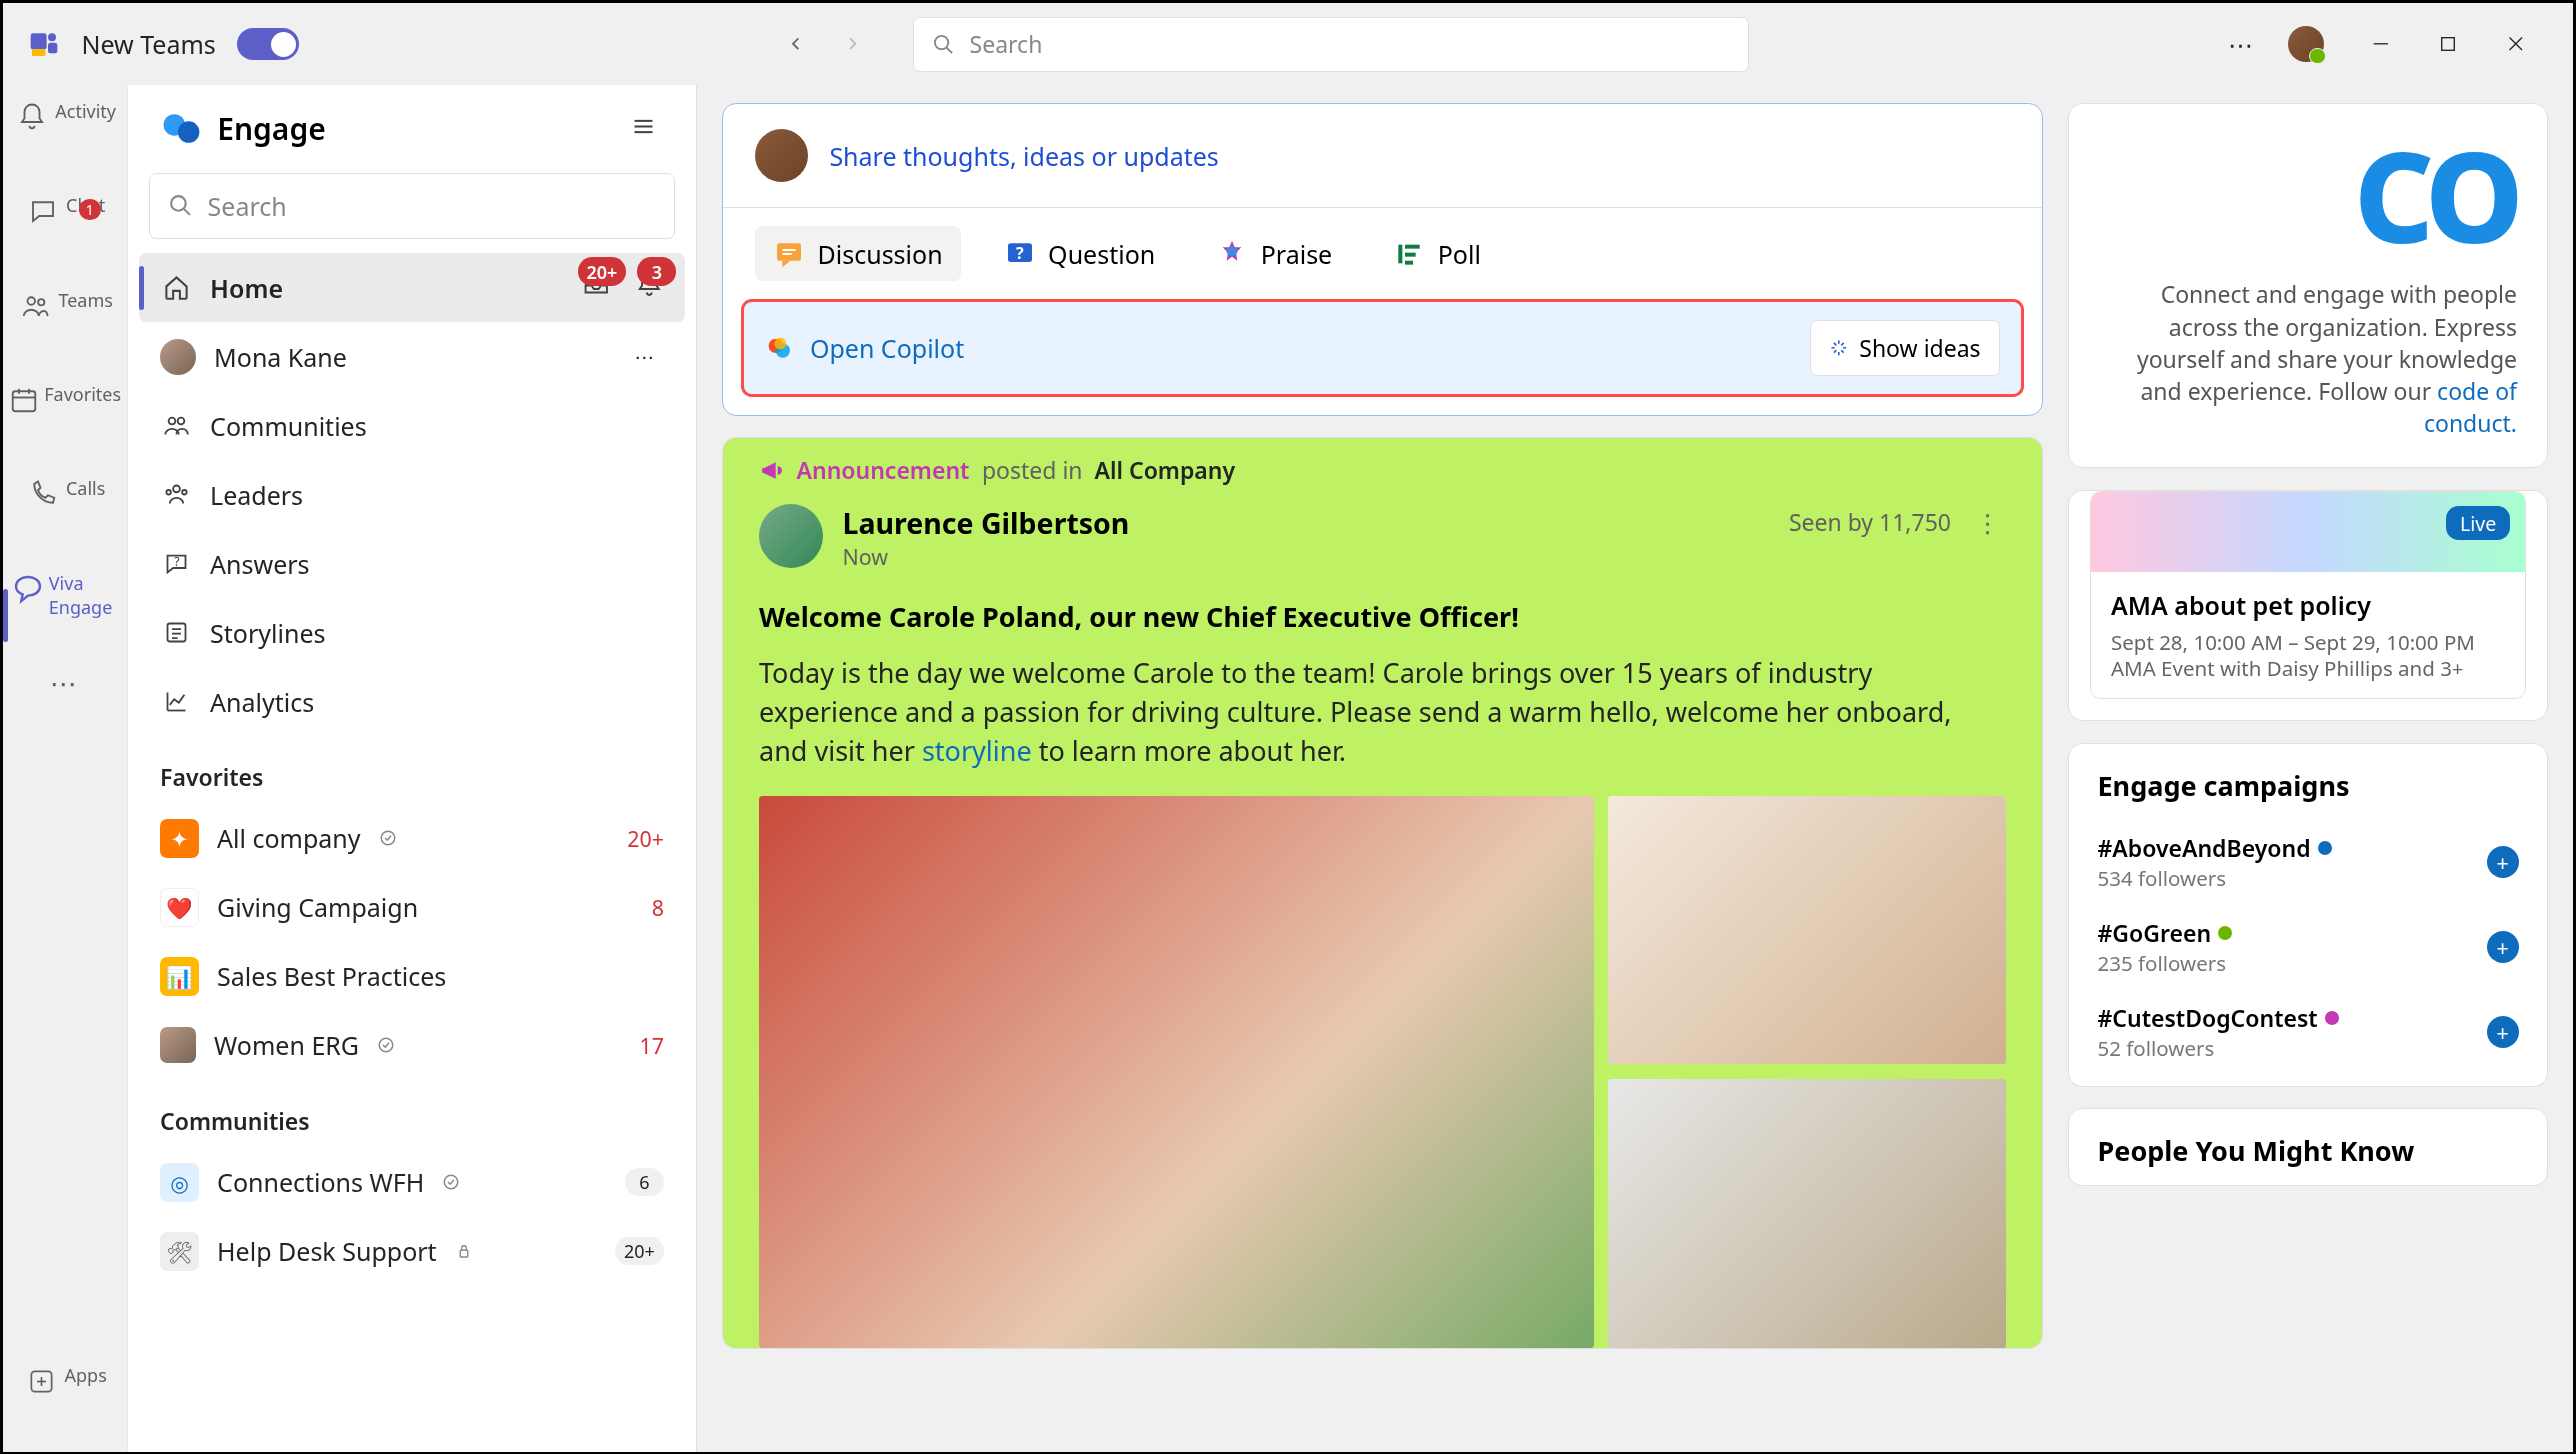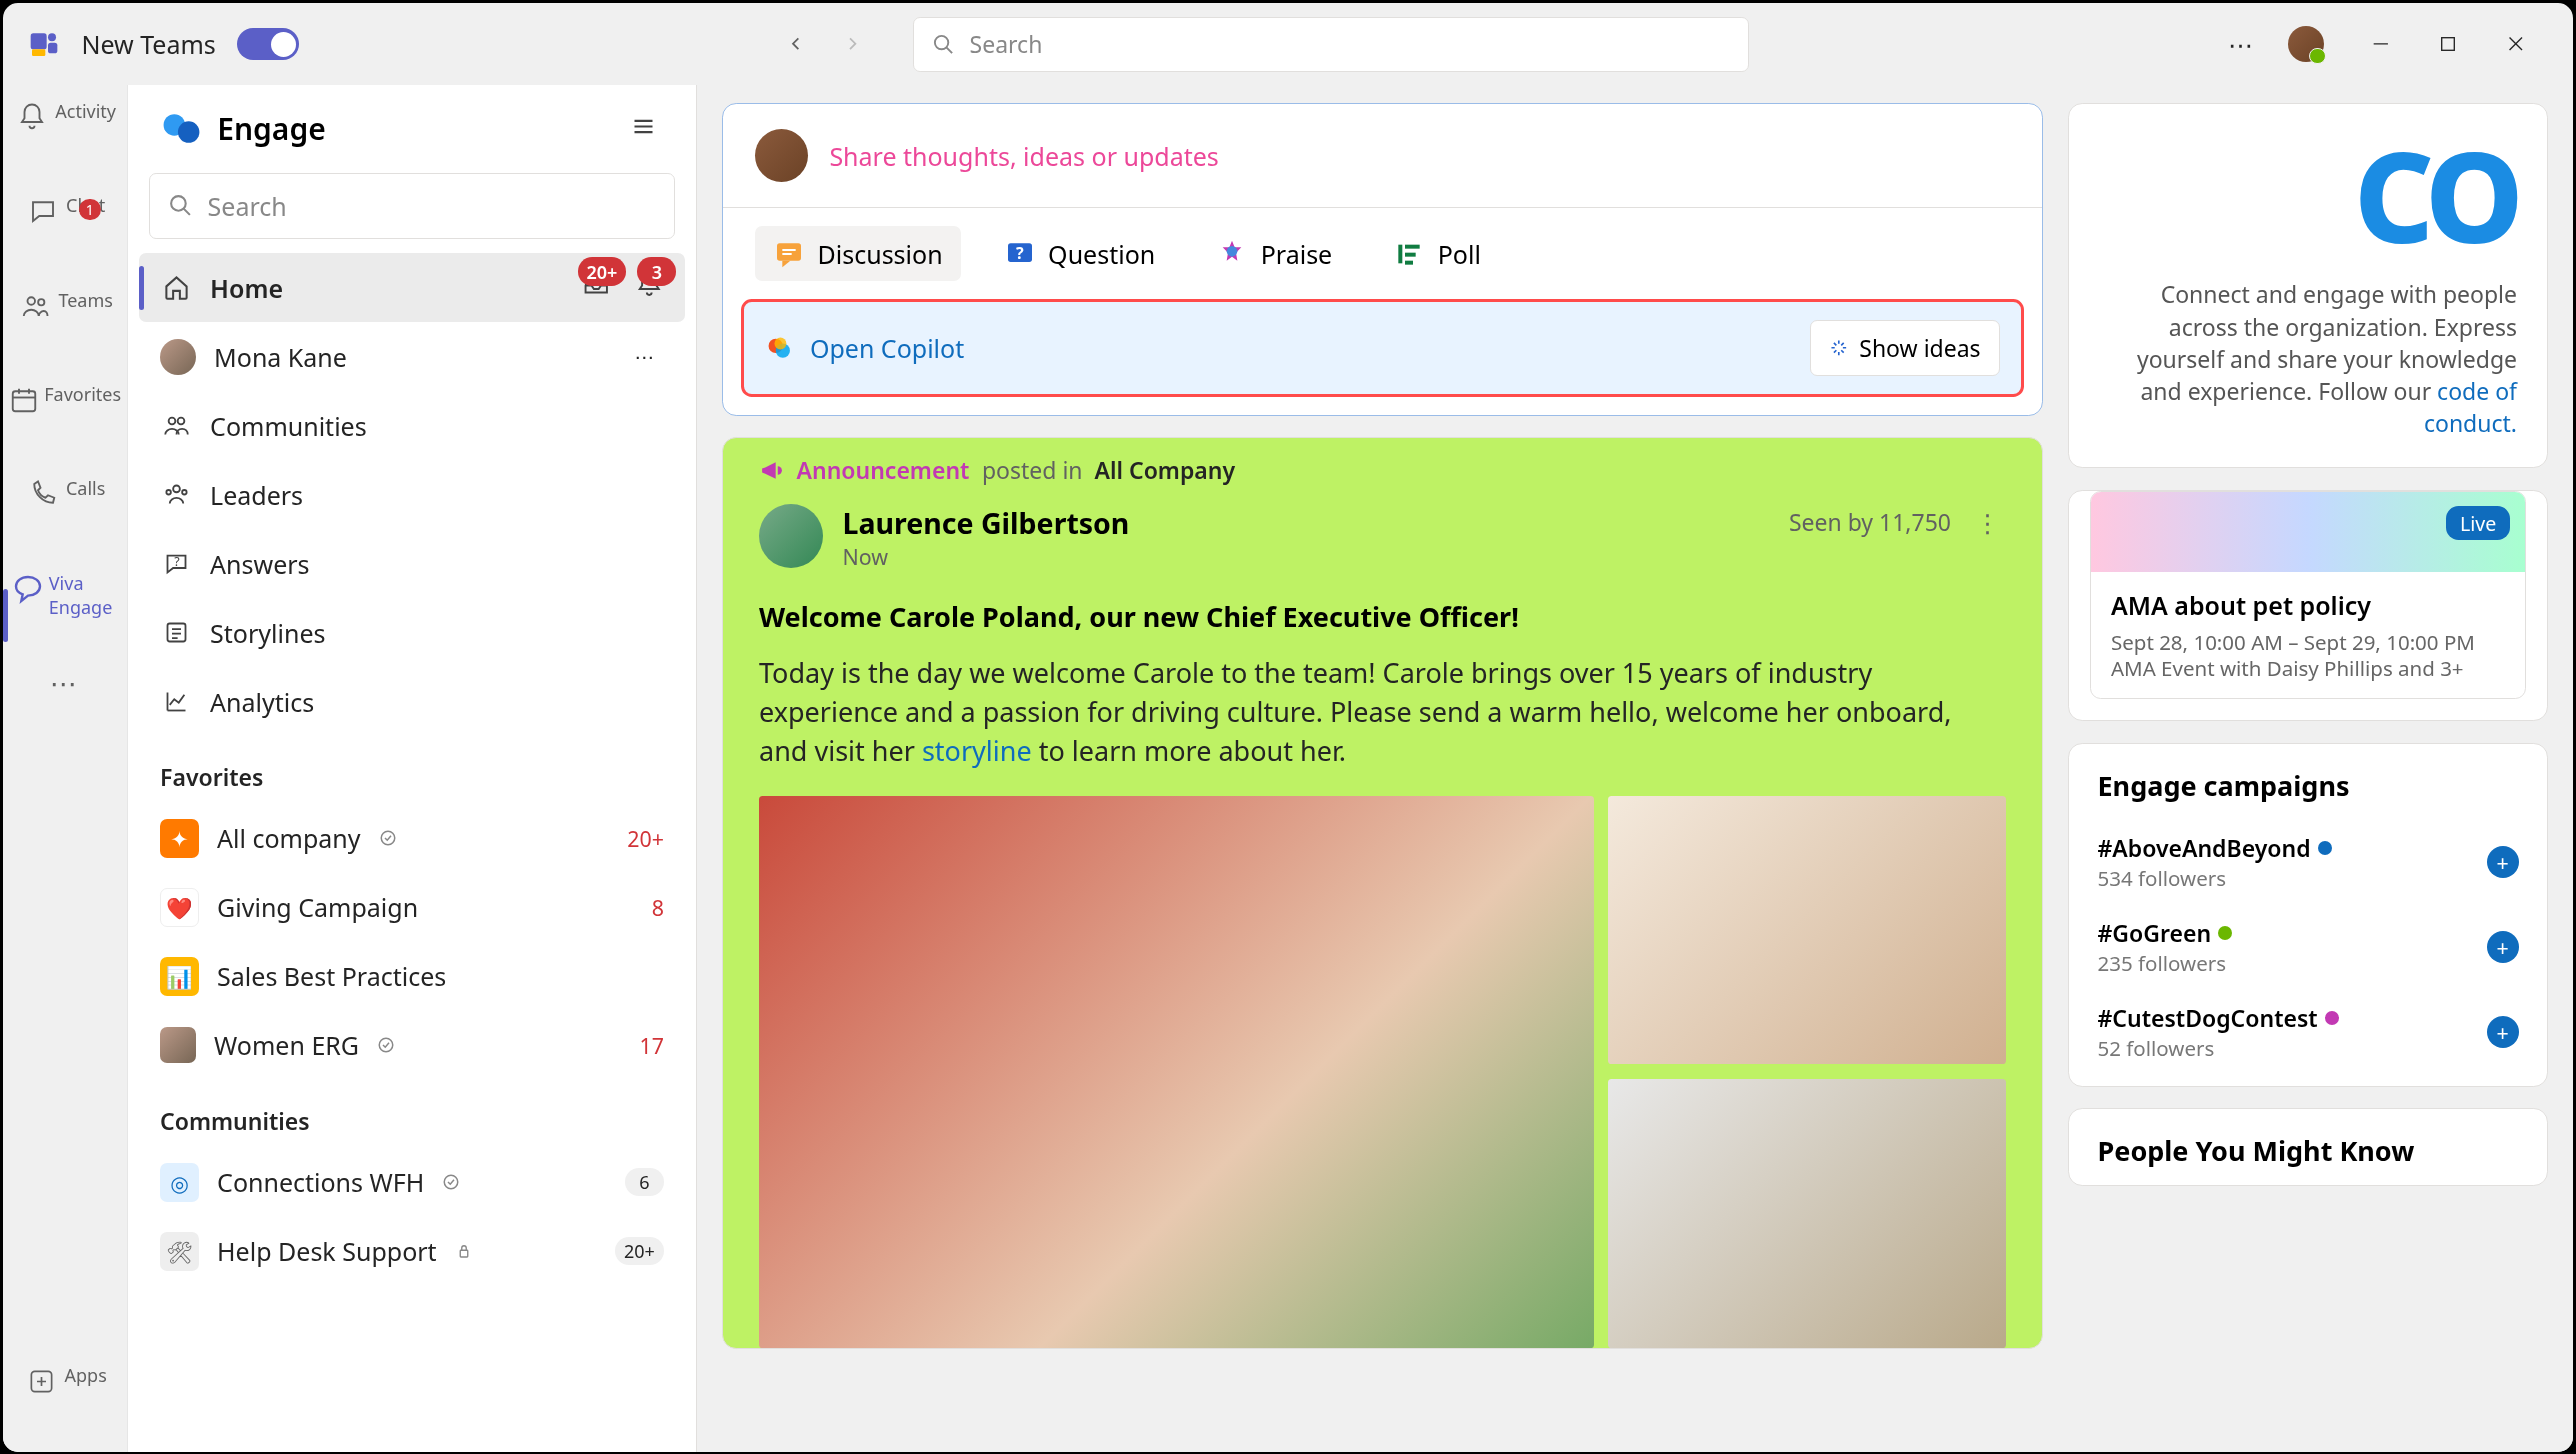--- a/index.html
+++ b/index.html
@@ -13,21 +13,21 @@
     --hover:#f5f5f5;
     --selected:#ebebeb;
     --pink:#c239b3;
     --red:#d13438;
     --blue:#0f6cbd;
     --callout-bg:#e8f3ff;
     --callout-border:#ff4b4b;
   }
   *{box-sizing:border-box;font-family:"Segoe UI",system-ui,sans-serif;}
   html,body{margin:0;padding:0;width:2576px;height:1455px;overflow:hidden;background:#000;}
-  .window{position:relative;width:2576px;height:1455px;border-radius:18px;background:var(--bg);border:3.6px solid #000;overflow:hidden;}
+  .window{position:relative;width:2576px;height:1455px;border-radius:3px;background:var(--bg);border:3.6px solid #000;overflow:hidden;}
   
   .titlebar{display:flex;align-items:center;height:82px;padding:0 25px;gap:21.4px;}
   .app-icon{width:32px;height:32px;display:flex;align-items:center;justify-content:center;}
   .app-title{font-size:25px;color:var(--text);flex:0 0 auto;}
   .toggle{width:62px;height:32px;border-radius:16px;background:var(--accent);position:relative;cursor:pointer;}
   .toggle .knob{position:absolute;right:3.6px;top:3.6px;width:25px;height:25px;border-radius:50%;background:#fff;}
   .nav-arrows{display:flex;gap:7.1px;margin-left:auto;align-items:center;margin-right:14.2px;}
   .nav-arrows button{width:50px;height:50px;border:none;background:transparent;border-radius:7.1px;cursor:pointer;font-size:25px;color:var(--text);display:flex;align-items:center;justify-content:center;}
   .global-search{flex:0 0 836px;height:55px;background:#fff;border:0.9px solid var(--border);border-radius:7.1px;display:flex;align-items:center;padding:0 18px;gap:14.2px;font-size:23px;color:#888;}
   .global-search svg{flex:0 0 auto;}
@@ -71,21 +71,21 @@
 
   .content{flex:1;background:var(--bg);overflow-y:auto;padding:18px 25px;display:flex;gap:25px;}
   .feed{flex:1;min-width:0;display:flex;flex-direction:column;gap:21.4px;}
   .rightcol{width:480px;display:flex;flex-direction:column;gap:21.4px;}
 
   .card{background:#fff;border:0.9px solid var(--border);border-radius:14.2px;overflow:hidden;}
 
   .composer{background:#fff;border:1.8px solid #9abce8;border-radius:14.2px;padding-bottom:0;}
   .composer-top{display:flex;align-items:center;gap:21.4px;padding:25px 32px;border-bottom:0.9px solid var(--border);}
   .composer-top .avatar{width:53px;height:53px;}
-  .composer-prompt{font-size:25px;color:#ec4899;}
+  .composer-prompt{font-size:25px;color:#1d4ed8;}
   .composer-tabs{display:flex;gap:25px;padding:18px 32px;}
   .ctab{display:flex;align-items:center;gap:12.5px;padding:10.7px 18px;border-radius:7.1px;cursor:pointer;font-size:25px;}
   .ctab.selected{background:#f3f2f1;}
   .ctab-icon{width:32px;height:32px;}
   .copilot-bar{margin:0 18px 18px;border:3.6px solid var(--callout-border);border-radius:10.7px;background:var(--callout-bg);padding:18px 21.4px;display:flex;align-items:center;gap:16px;font-size:25px;}
   .copilot-bar .link{color:var(--blue);cursor:pointer;}
   .show-ideas{margin-left:auto;background:#fff;border:0.9px solid var(--border);border-radius:7.1px;padding:10.7px 18px;display:flex;align-items:center;gap:10.7px;cursor:pointer;font-size:23px;}
 
   .post{padding:16px 36px 0;background:#bef264;border:0.9px solid var(--border);border-radius:14.2px;}
   .ann-row{display:flex;align-items:center;gap:12.5px;font-size:23px;margin-bottom:18px;}

